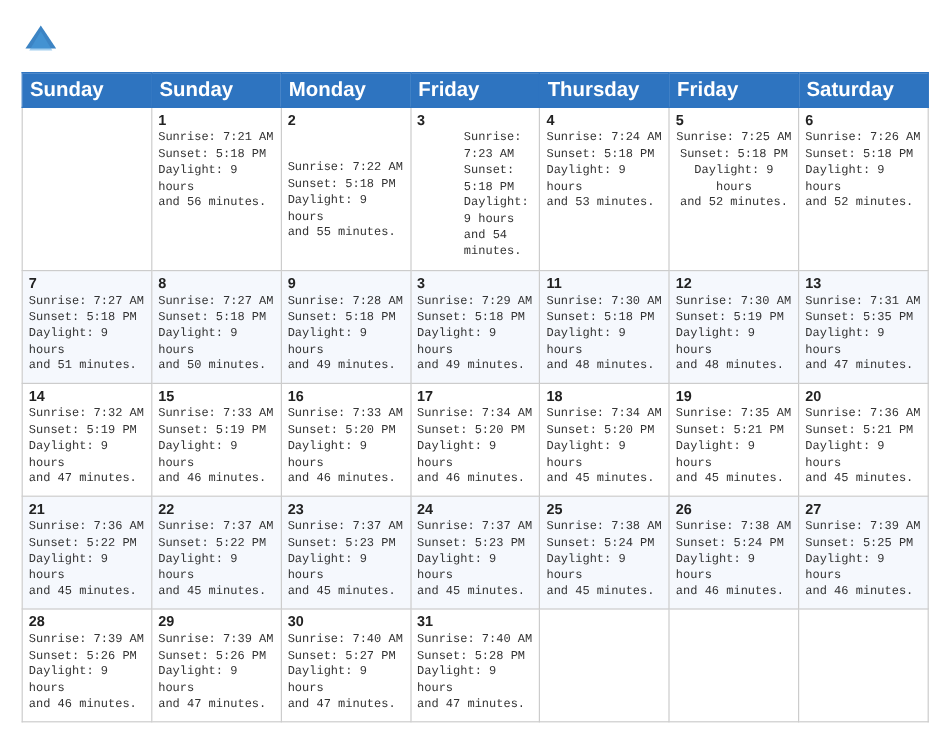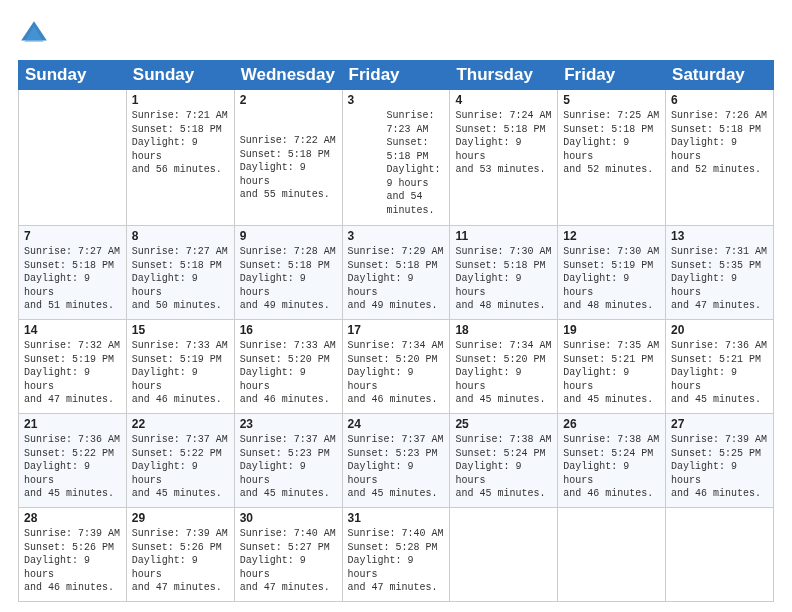--- a/index.html
+++ b/index.html
@@ -127,21 +127,21 @@
       <div class="main-title"></div>
       <div class="subtitle"></div>
     </div>
   </div>
 
   <table class="calendar">
     <thead>
       <tr id="header-row">
           <th>Sunday</th>
           <th>Sunday</th>
-          <th>Wednesday</th>
+          <th>Monday</th>
           <th>Friday</th>
           <th>Thursday</th>
           <th>Friday</th>
           <th>Saturday</th>
         </tr>
     </thead>
     <tbody id="calendar-body">
         <tr>
           <td class="empty-cell"></td>
           <td>
@@ -167,21 +167,21 @@
           </td>
           <td>
             <span class="day-num">4</span>
             <div class="day-info" style="white-space: pre-line;">Sunrise: 7:24 AM
 Sunset: 5:18 PM
 Daylight: 9 hours
 and 53 minutes.</div>
           </td>
           <td>
             <span class="day-num">5</span>
-            <div class="day-info" style="white-space: pre-line;">Sunrise: 7:25 AM
+            <div class="day-info" style="white-space: pre-line; text-align: center;">Sunrise: 7:25 AM
 Sunset: 5:18 PM
 Daylight: 9 hours
 and 52 minutes.</div>
           </td>
           <td>
             <span class="day-num">6</span>
             <div class="day-info" style="white-space: pre-line;">Sunrise: 7:26 AM
 Sunset: 5:18 PM
 Daylight: 9 hours
 and 52 minutes.</div>

